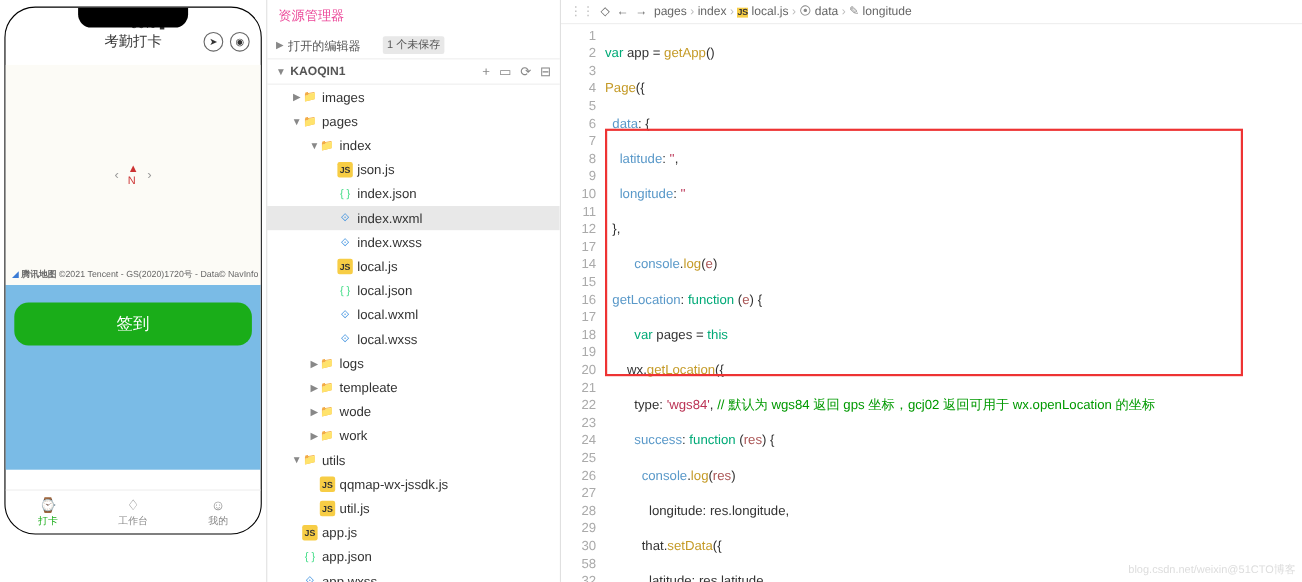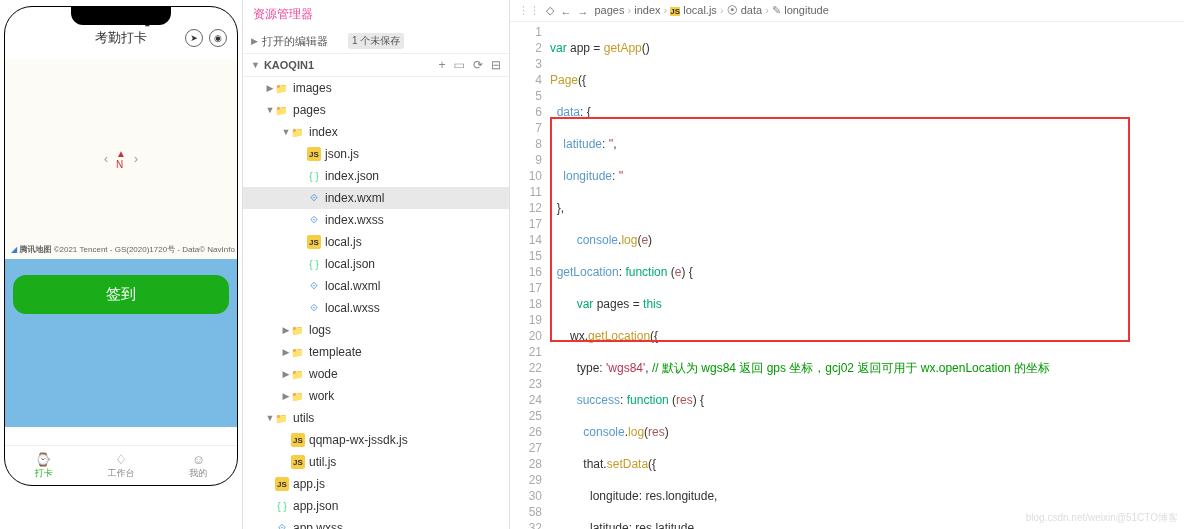--- a/index.html
+++ b/index.html
@@ -286,22 +286,22 @@
 <div class="line"><span class="t-id">    latitude</span><span>: </span><span class="t-str">''</span><span>,</span></div>
 <div class="line"><span class="t-id">    longitude</span><span>: </span><span class="t-str">''</span></div>
 <div class="line"><span>  },</span></div>
 <div class="line"><span class="t-id">        console</span><span>.</span><span class="t-fn">log</span><span>(</span><span class="t-var">e</span><span>)</span></div>
 <div class="line"><span class="t-id">  getLocation</span><span>: </span><span class="t-kw">function</span><span> (</span><span class="t-var">e</span><span>) {</span></div>
 <div class="line"><span>        </span><span class="t-kw">var</span><span> pages = </span><span class="t-kw">this</span></div>
 <div class="line"><span>      wx.</span><span class="t-fn">getLocation</span><span>({</span></div>
 <div class="line"><span>        type: </span><span class="t-str">'wgs84'</span><span>, </span><span class="t-cmt">// 默认为 wgs84 返回 gps 坐标，gcj02 返回可用于 wx.openLocation 的坐标</span></div>
 <div class="line"><span class="t-id">        success</span><span>: </span><span class="t-kw">function</span><span> (</span><span class="t-var">res</span><span>) {</span></div>
 <div class="line"><span class="t-id">          console</span><span>.</span><span class="t-fn">log</span><span>(</span><span class="t-var">res</span><span>)</span></div>
+<div class="line"><span>            longitude: res.longitude,</span></div>
 <div class="line"><span>          that.</span><span class="t-fn">setData</span><span>({</span></div>
-<div class="line"><span>            longitude: res.longitude,</span></div>
 <div class="line"><span>            latitude: res.latitude</span></div>
 
 
 
 
 
 
 
 
 

